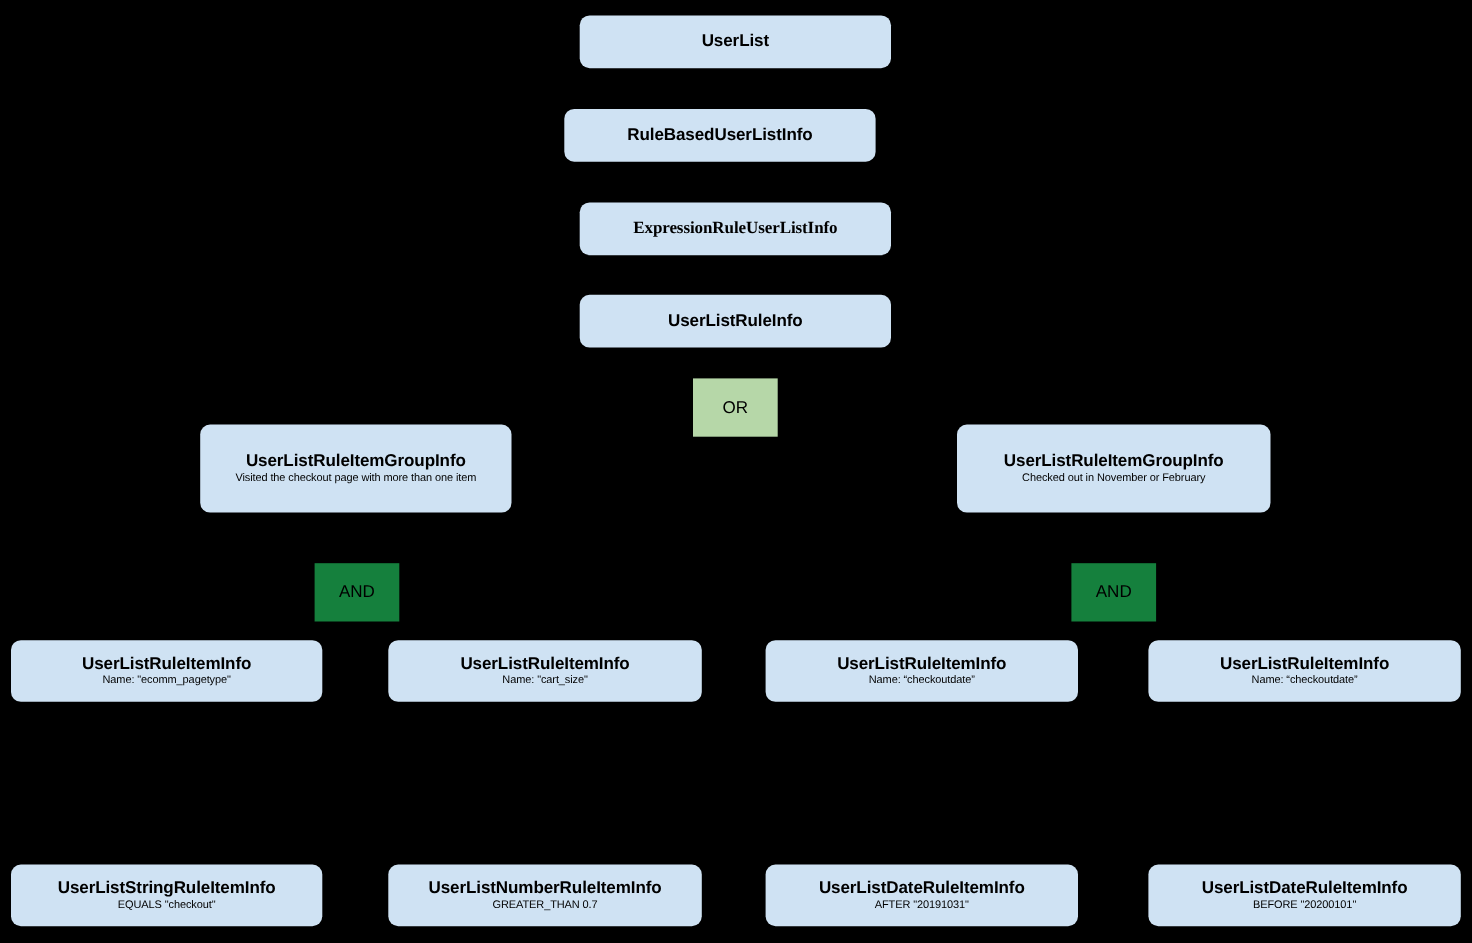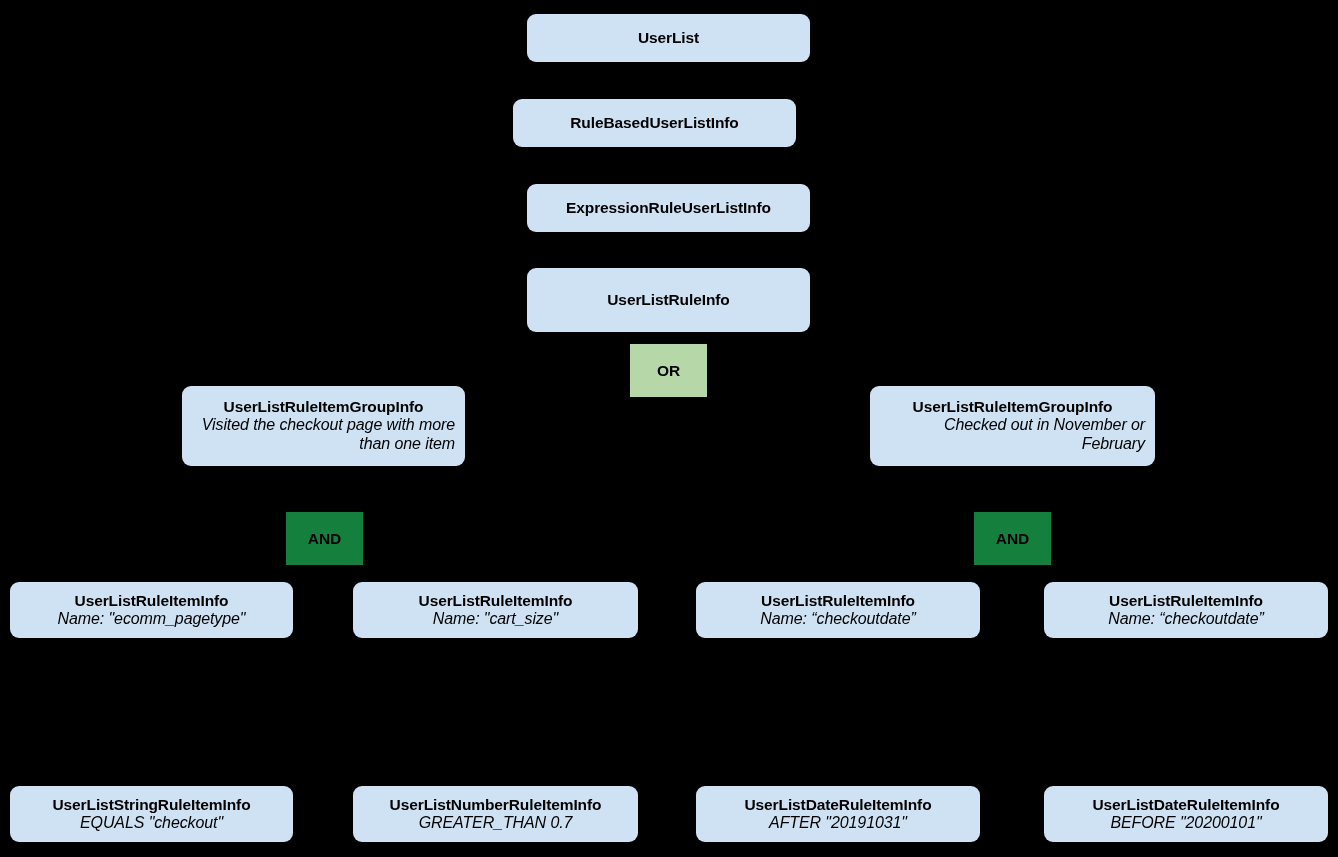--- a/index.html
+++ b/index.html
@@ -26,21 +26,21 @@
     height: 857px;
     pointer-events: none;
   }
   .node {
     position: absolute;
     box-sizing: border-box;
     display: flex;
     flex-direction: column;
     align-items: center;
     justify-content: center;
-    text-align: right;
+    text-align: left;
     line-height: 1.16;
     color: #000000;
   }
   .node.klass {
     background: #cfe2f3;
     border-radius: 9px;
   }
   .node.op {
     background: #b6d7a8;
     border-radius: 0;
@@ -49,29 +49,28 @@
     background: #15803d;
     border-radius: 0;
   }
   .title {
     font-weight: bold;
     font-size: 15.5px;
     letter-spacing: -0.1px;
     white-space: nowrap;
   }
   .sub {
-    font-style: italic;
-    font-size: 16px;
+    font-size: 10px;
     letter-spacing: -0.1px;
   }
   .sub.nowrap {
     white-space: nowrap;
   }
   .op-label {
-    font-weight: bold;
+    font-weight: normal;
     font-size: 15.5px;
   }
 </style>
 </head>
 <body>
 
 <div id="diagram">
 
   <svg id="edges" viewBox="0 0 1338 857" width="1338" height="857" aria-hidden="true">
     <g stroke="#000000" stroke-width="2" fill="#000000">
@@ -127,25 +126,25 @@
   </svg>
 
   <div class="node klass" style="left:527px; top:14px; width:283px; height:48px;">
     <div class="title">UserList</div>
   </div>
 
   <div class="node klass" style="left:513px; top:99px; width:283px; height:48px;">
     <div class="title">RuleBasedUserListInfo</div>
   </div>
 
-  <div class="node klass" style="left:527px; top:184px; width:283px; height:48px;">
+  <div class="node klass" style="left:527px; top:184px; width:283px; height:48px;font-family:Liberation Serif, serif;">
     <div class="title">ExpressionRuleUserListInfo</div>
   </div>
 
-  <div class="node klass" style="left:527px; top:268px; width:283px; height:64px;">
+  <div class="node klass" style="left:527px; top:268px; width:283px; height:48px;">
     <div class="title">UserListRuleInfo</div>
   </div>
 
   <div class="node op" style="left:630px; top:344px; width:77px; height:53px;">
     <div class="op-label">OR</div>
   </div>
 
   <div class="node klass" style="left:182px; top:386px; width:283px; height:80px; padding:0 10px;">
     <div class="title">UserListRuleItemGroupInfo</div>
     <div class="sub">Visited the checkout page with more than one item</div>

